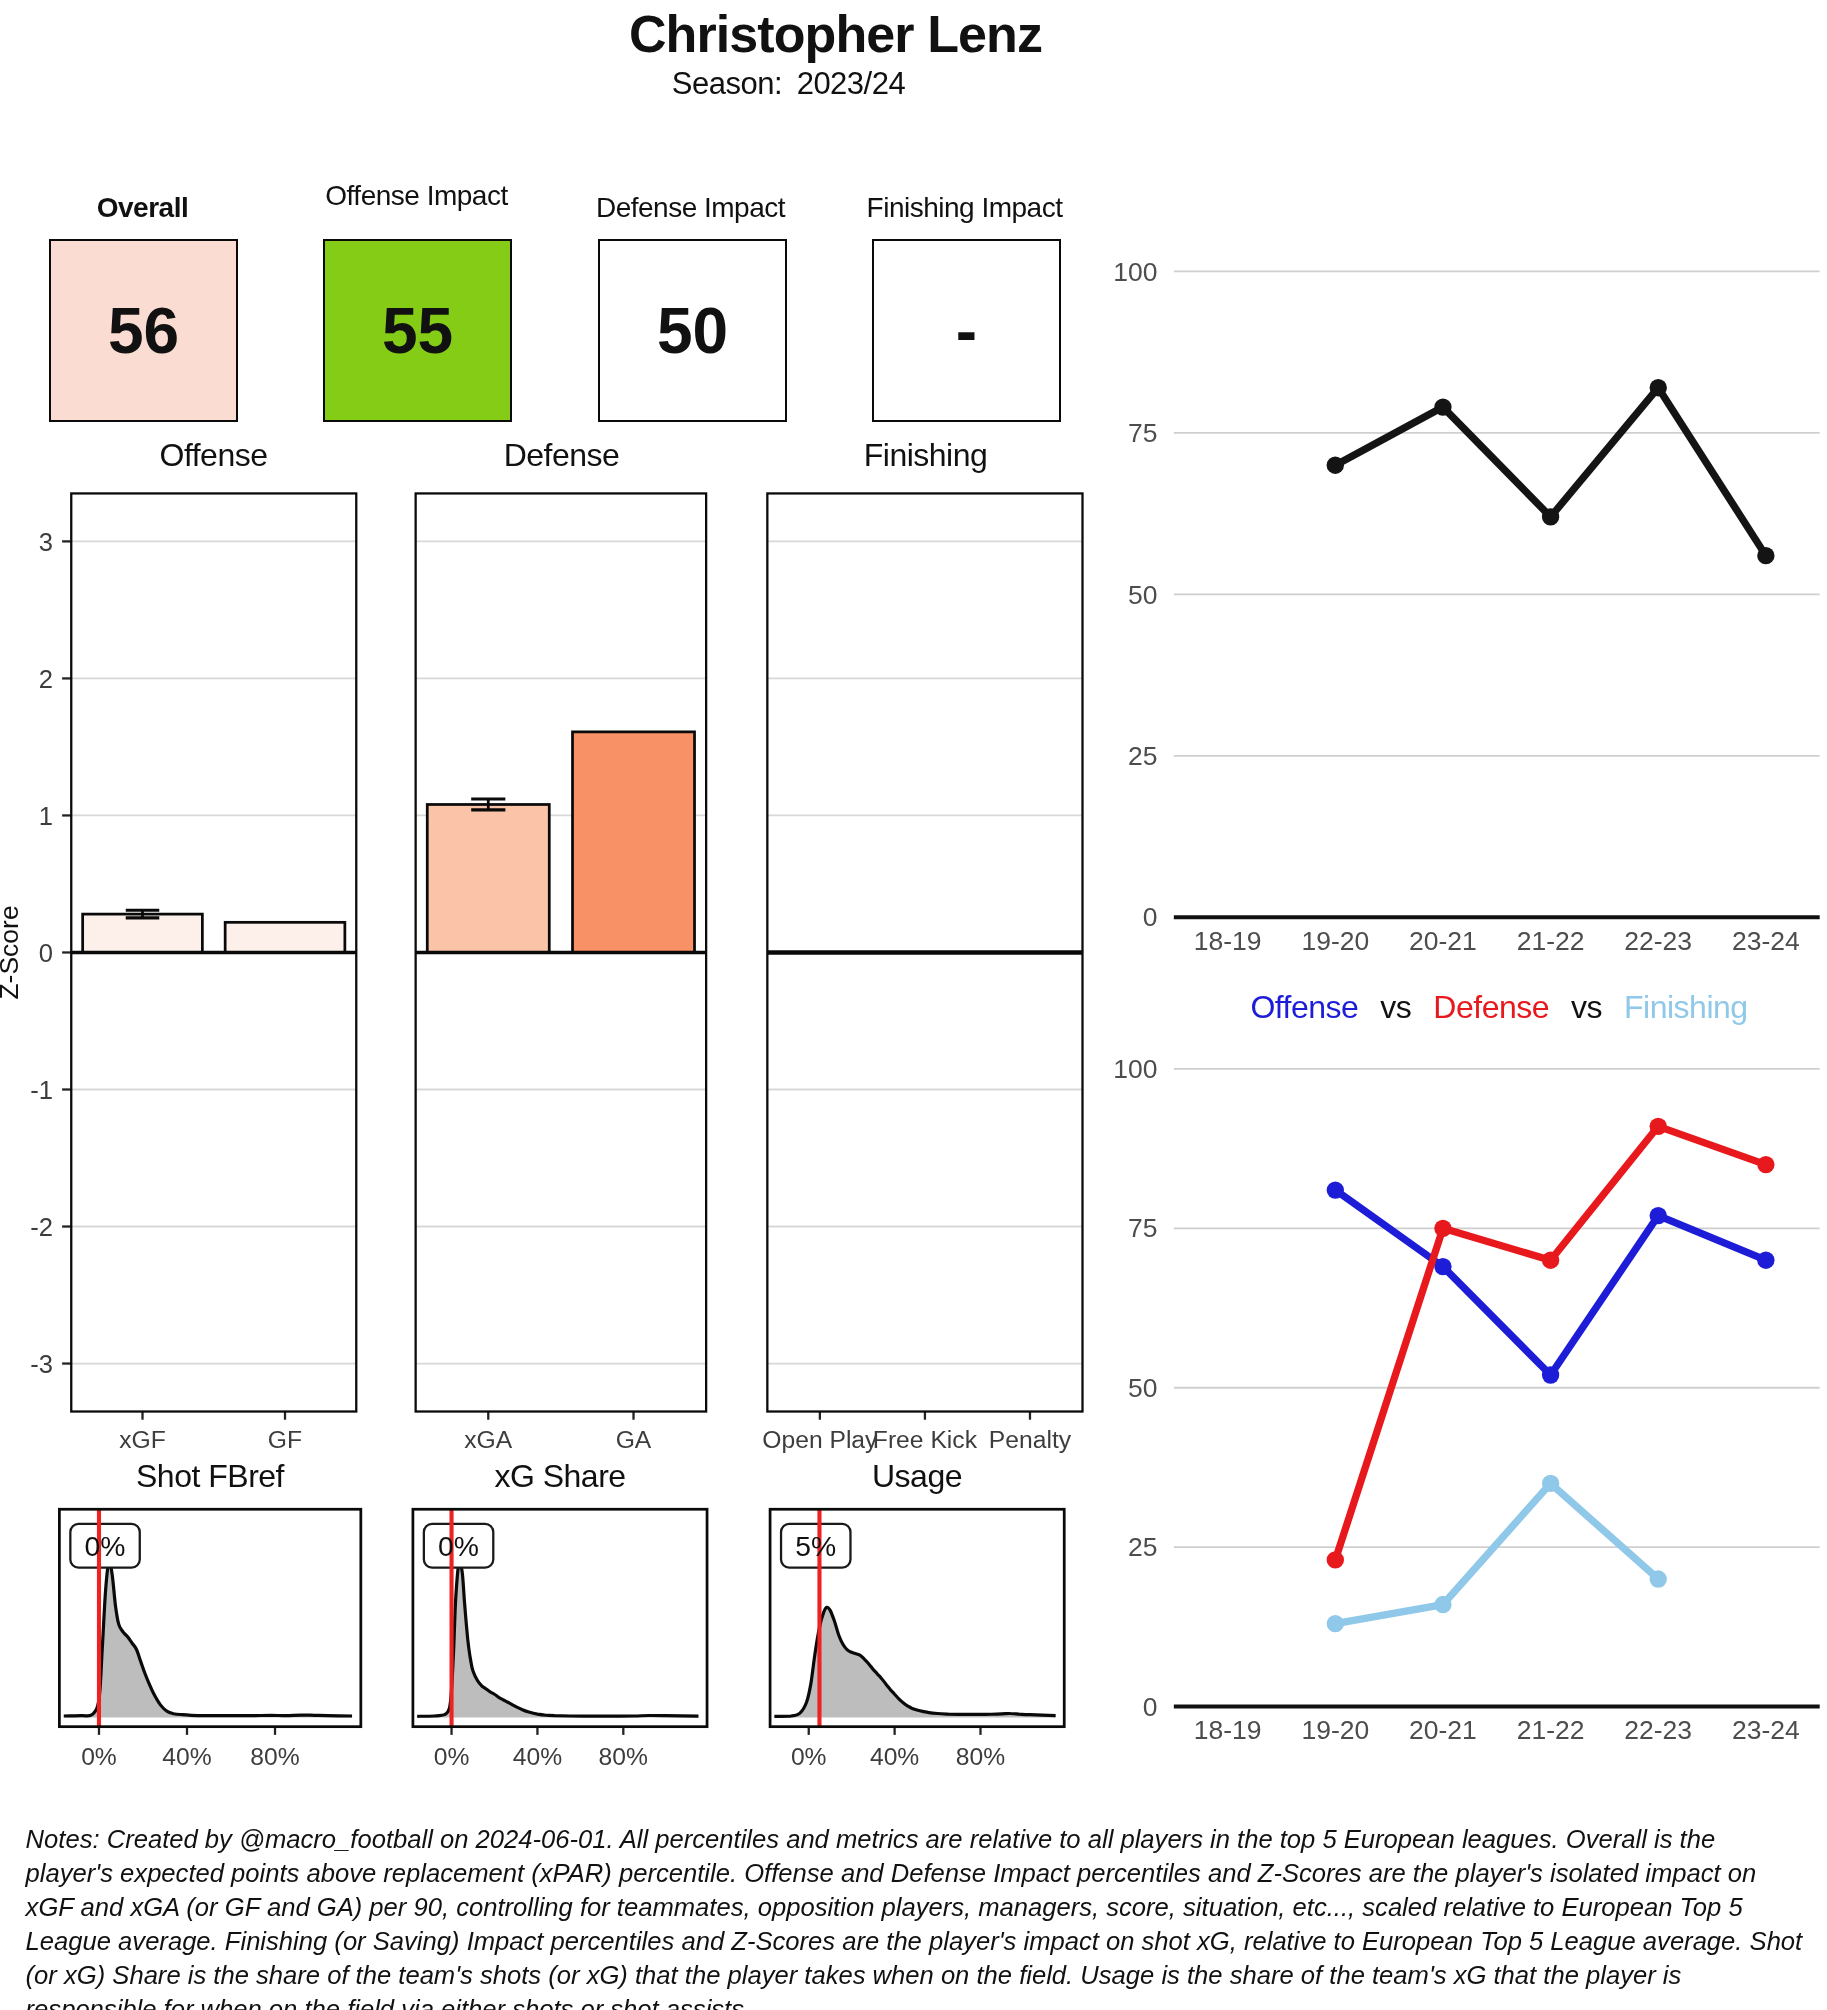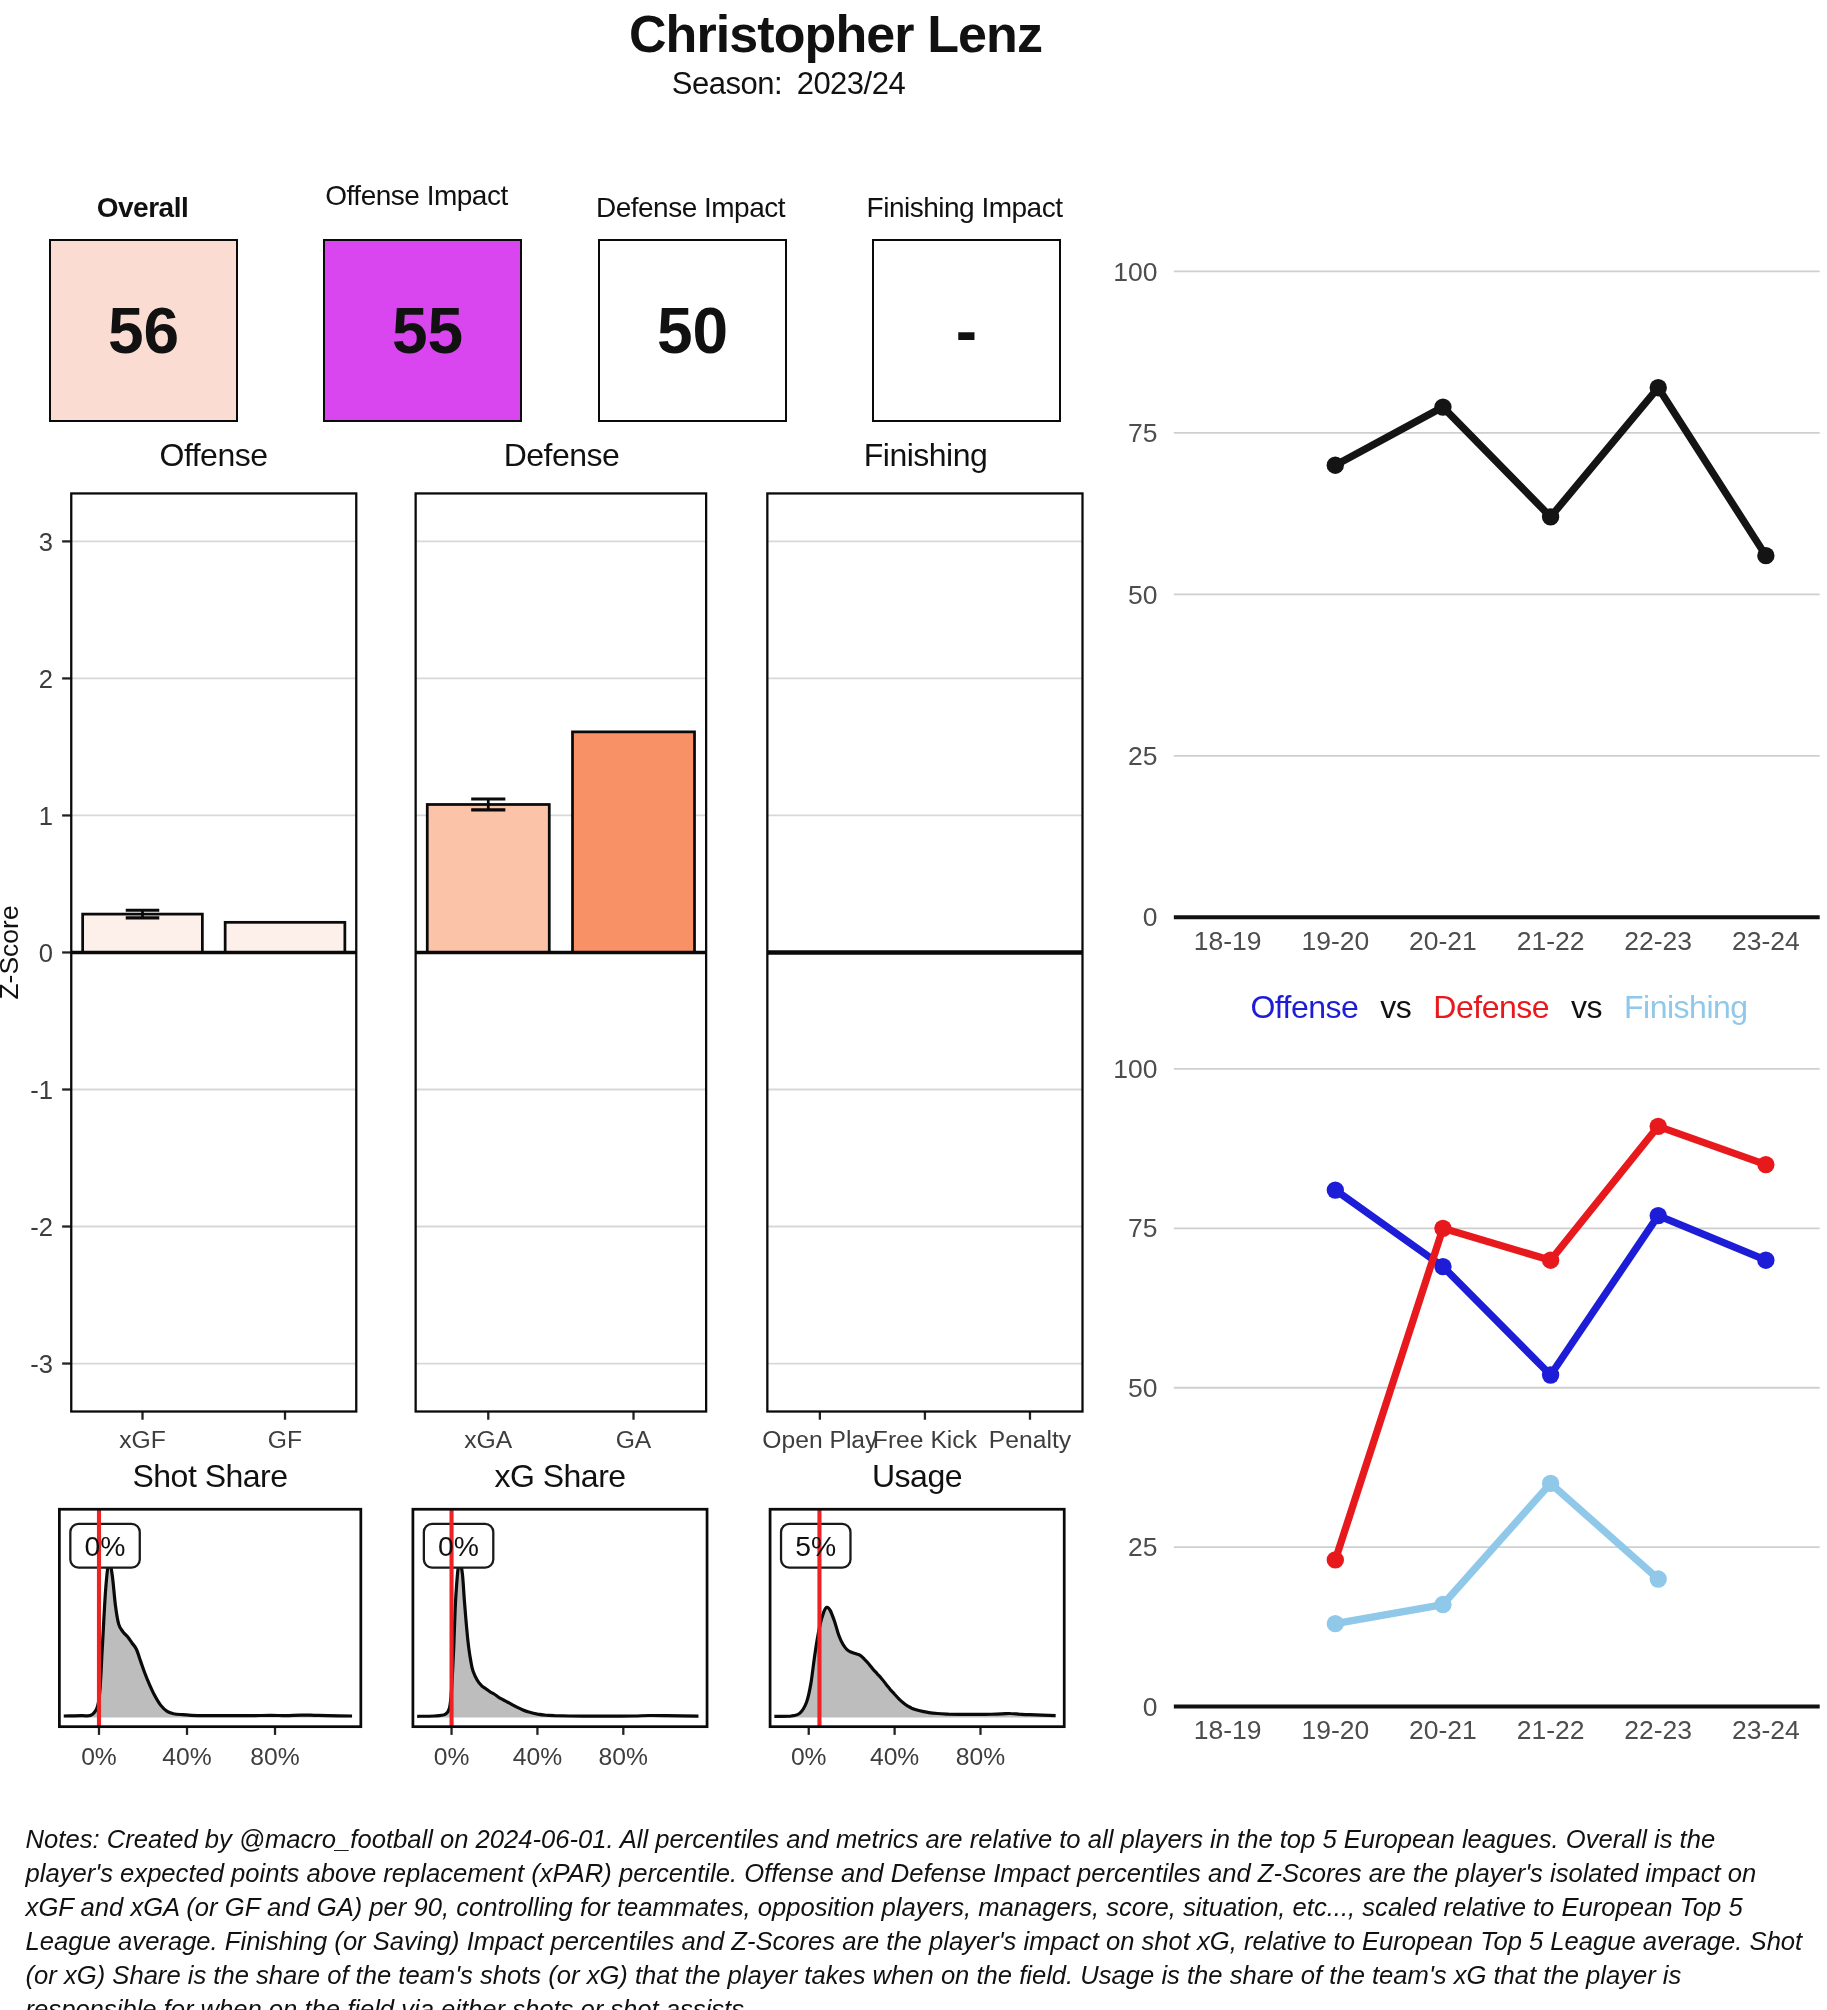--- a/index.html
+++ b/index.html
@@ -187,35 +187,35 @@
   <div class="abs ctr sub" style="top:66px;"><span class="lab">Season:</span><span>2023/24</span></div>
 
   <div class="abs box-label" style="left:33px;top:192px;font-weight:bold;">Overall</div>
   <div class="abs box-label" style="left:307px;top:180px;">Offense Impact</div>
   <div class="abs box-label" style="left:581px;top:192px;">Defense Impact</div>
   <div class="abs box-label" style="left:855px;top:192px;">Finishing Impact</div>
 
   <div class="abs impact-box" style="left: 49px; top: 239px; background: rgb(251, 220, 210);">
     <span class="impact-value">56</span>
     </div>
-  <div class="abs impact-box" style="left: 323px; top: 239px; background: #d946ef; padding-left: 10px;">
+  <div class="abs impact-box" style="left: 323px; top: 239px; background: #84cc16;">
     <span class="impact-value">55</span>
     </div>
   <div class="abs impact-box" style="left: 598px; top: 239px; background: rgb(255, 255, 255);">
     <span class="impact-value">50</span>
     </div>
   <div class="abs impact-box" style="left: 872px; top: 239px; background: rgb(255, 255, 255);">
     <span class="impact-value">-</span>
     </div>
 
   <div class="abs chart-title" style="left:71px;top:437px;width:285px;">Offense</div>
   <div class="abs chart-title" style="left:416px;top:437px;width:291px;">Defense</div>
   <div class="abs chart-title" style="left:768px;top:437px;width:315px;">Finishing</div>
 
-  <div class="abs chart-title" style="left:59px;top:1458px;width:302px;">Shot Share</div>
+  <div class="abs chart-title" style="left:59px;top:1458px;width:302px;">Shot FBref</div>
   <div class="abs chart-title" style="left:413px;top:1458px;width:294px;">xG Share</div>
   <div class="abs chart-title" style="left:770px;top:1458px;width:294px;">Usage</div>
 
   <div class="abs legend-title" style="left:1499px;top:989px;transform:translateX(-50%);">
     <span style="color: rgb(29, 29, 216);">Offense</span><span>vs</span><span style="color: rgb(232, 25, 29);">Defense</span><span>vs</span><span style="color: rgb(143, 200, 232);">Finishing</span>
   </div>
 
   <div class="abs footer-notes">Notes: Created by @macro_football on 2024-06-01. All percentiles and metrics are relative to all players in the top 5 European leagues. Overall is the player's expected points above replacement (xPAR) percentile. Offense and Defense Impact percentiles and Z-Scores are the player's isolated impact on xGF and xGA (or GF and GA) per 90, controlling for teammates, opposition players, managers, score, situation, etc..., scaled relative to European Top 5 League average. Finishing (or Saving) Impact percentiles and Z-Scores are the player's impact on shot xG, relative to European Top 5 League average. Shot (or xG) Share is the share of the team's shots (or xG) that the player takes when on the field. Usage is the share of the team's xG that the player is responsible for when on the field via either shots or shot assists.</div>
 </div>
 

